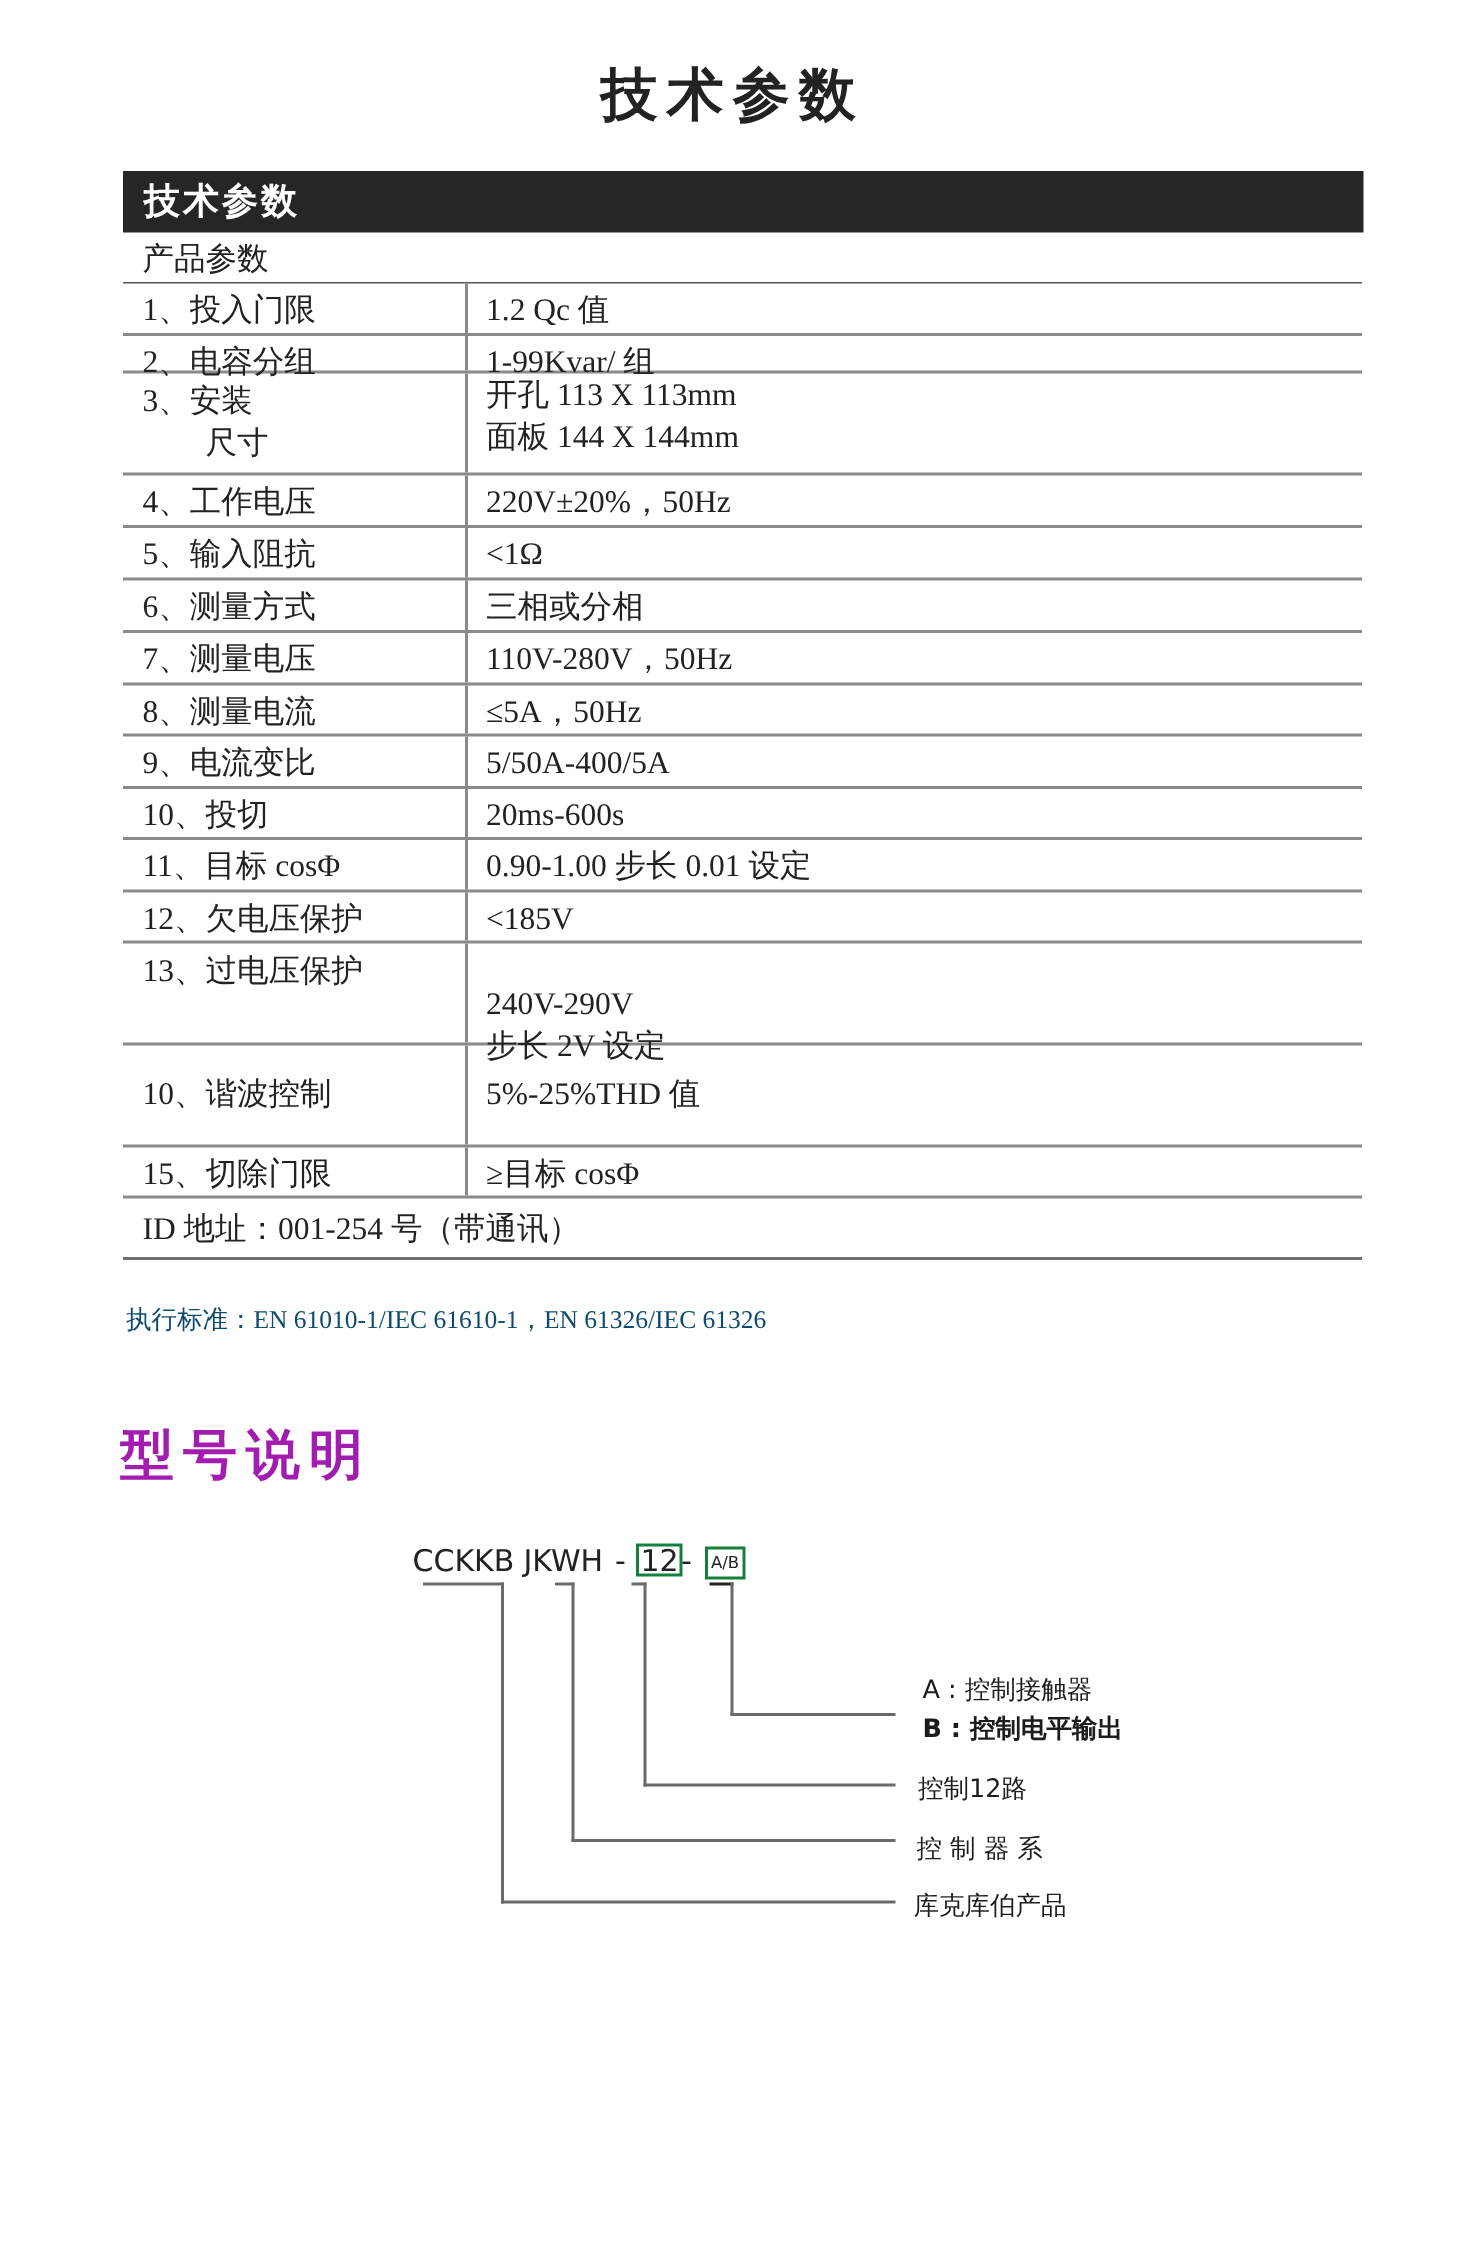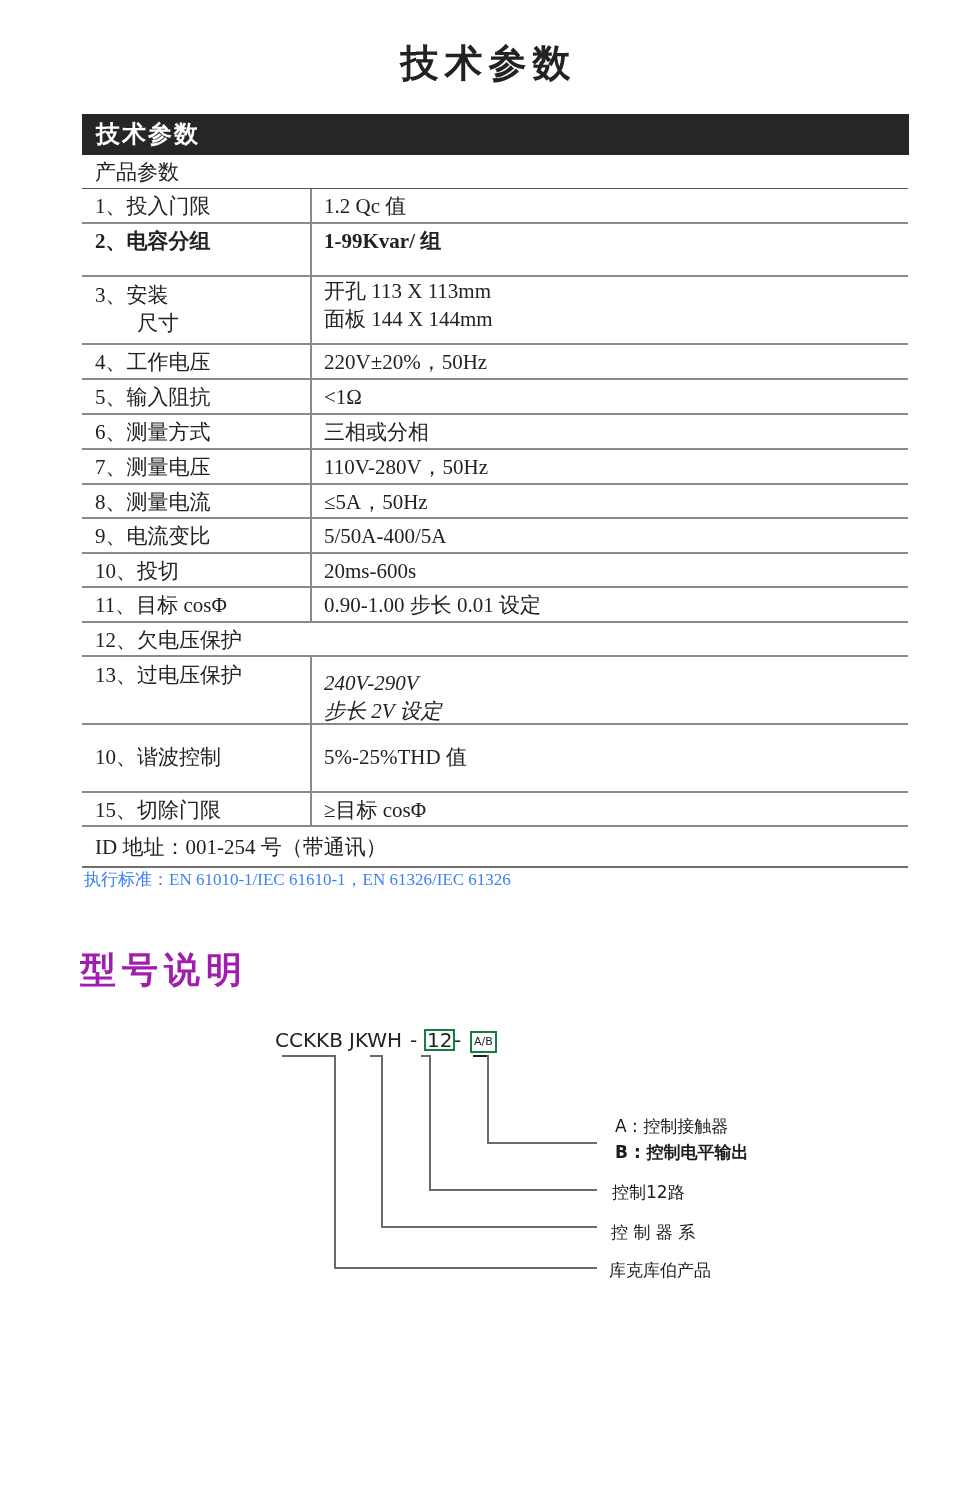--- a/index.html
+++ b/index.html
@@ -25,21 +25,21 @@
     .cell { position: absolute; top: 0; bottom: 0; box-sizing: border-box;
       font-family: "Liberation Serif", "DejaVu Serif", serif; font-size: 21px; color: #222; }
     .cell.label { left: 0; width: 228px; padding-left: 13px; }
     .cell.value { left: 228px; right: 0; padding-left: 12px; border-left: 2px solid #8a8a8a; }
     .cell .line { display: block; line-height: 28px; white-space: nowrap; }
     .full { position: absolute; left: 0; right: 0; top: 0; bottom: 0; padding-left: 13px;
       font-family: "Liberation Serif", "DejaVu Serif", serif; font-size: 21px; color: #222; }
 
     .standard-note {
       position: absolute; left: 84px; top: 868px;
-      font-family: "Liberation Serif", "DejaVu Serif", serif; font-size: 17px; color: #3b82f6;
+      font-family: "Liberation Serif", "DejaVu Serif", serif; font-size: 17px; color: #0c4a6e;
     }
 
     .model-title {
       position: absolute; left: 80px; top: 946px;
       font-family: "DejaVu Sans", "Liberation Sans", sans-serif; font-weight: bold;
       font-size: 36px; letter-spacing: 6px; color: #a21caf;
     }
 
     .code { position: absolute; top: 1027px; height: 26px;
       font-family: "DejaVu Sans", "Liberation Sans", sans-serif; font-size: 20px; color: #222; line-height: 26px; }
@@ -64,21 +64,21 @@
   </div>
   <div id="rows">
       <div class="row" style="height: 35px;">
         <div class="cell label" style="padding-top: 3px;">
           <span class="line">1、投入门限</span>
         </div>
         <div class="cell value" style="padding-top: 3px;">
           <span class="line">1.2 Qc 值</span>
         </div>
       </div>
-      <div class="row" style="height: 53px; font-weight: bold;">
+      <div class="row" style="height: 25px;">
         <div class="cell label" style="padding-top: 3px;">
           <span class="line">2、电容分组</span>
         </div>
         <div class="cell value" style="padding-top: 3px;">
           <span class="line">1-99Kvar/ 组</span>
         </div>
       </div>
       <div class="row" style="height: 68px;">
         <div class="cell label" style="padding-top: 4px;">
           <span class="line">3、安装</span>
@@ -150,26 +150,29 @@
           <span class="line">11、目标 cosΦ</span>
         </div>
         <div class="cell value" style="padding-top: 3px;">
           <span class="line">0.90-1.00 步长 0.01 设定</span>
         </div>
       </div>
       <div class="row" style="height: 34px;">
         <div class="cell label" style="padding-top: 3px;">
           <span class="line">12、欠电压保护</span>
         </div>
+        <div class="cell value" style="padding-top: 3px;">
+          <span class="line">&lt;185V</span>
+        </div>
       </div>
       <div class="row" style="height: 68px;">
         <div class="cell label" style="padding-top: 4px;">
           <span class="line">13、过电压保护</span>
         </div>
-        <div class="cell value" style="padding-top: 12px; font-style: italic;">
+        <div class="cell value" style="padding-top: 26px;">
           <span class="line">240V-290V</span>
           <span class="line">步长 2V 设定</span>
         </div>
       </div>
       <div class="row" style="height: 68px;">
         <div class="cell label" style="padding-top: 18px;">
           <span class="line">10、谐波控制</span>
         </div>
         <div class="cell value" style="padding-top: 18px;">
           <span class="line">5%-25%THD 值</span>

